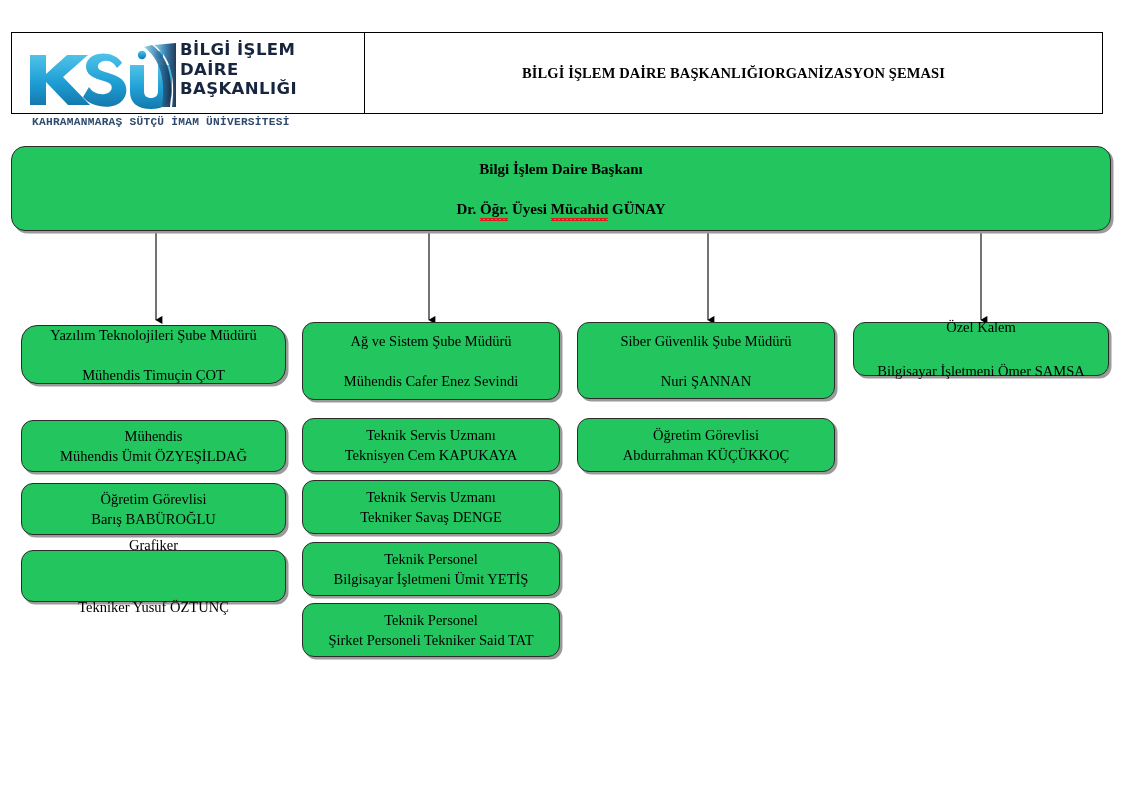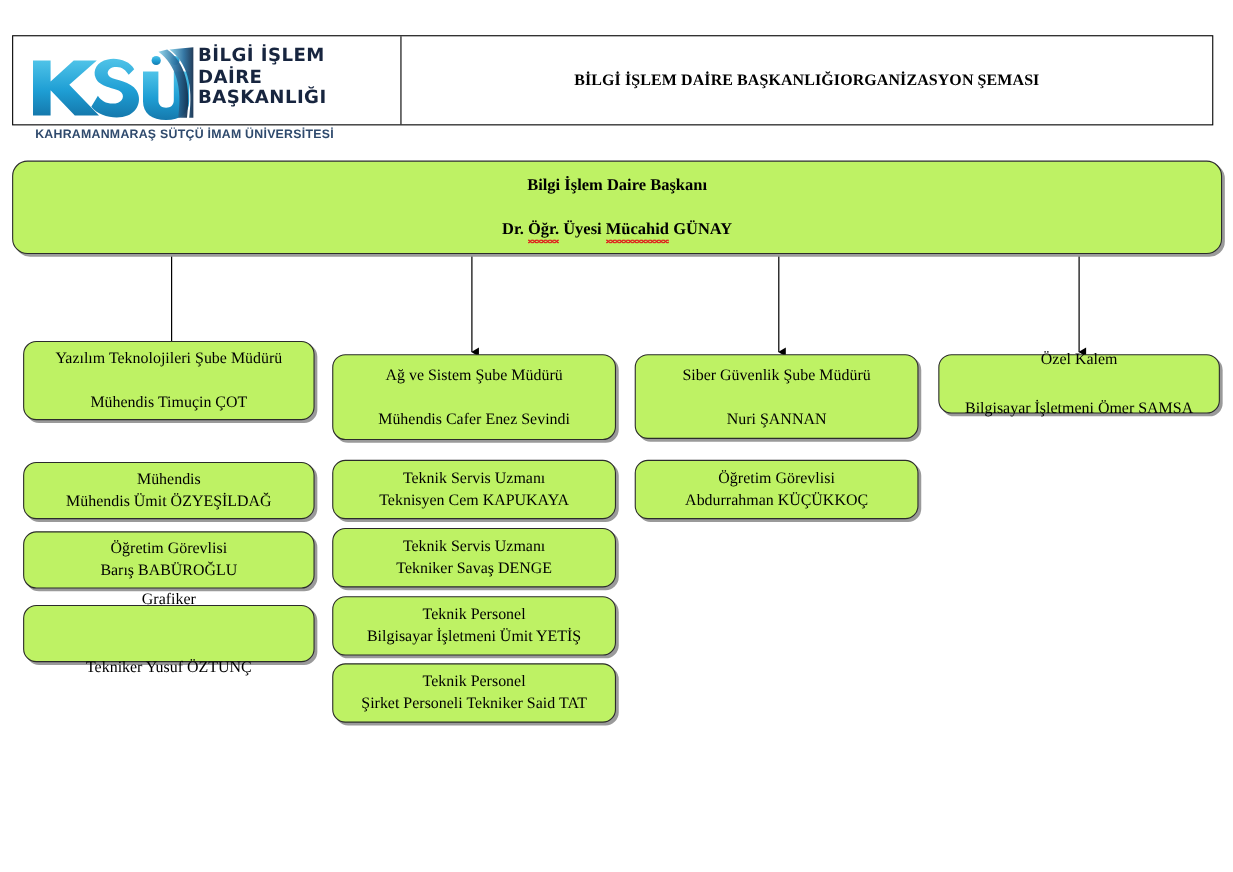--- a/index.html
+++ b/index.html
@@ -55,35 +55,35 @@
     color:#17253f;
     font-size:16.5px;
     line-height:19.5px;
     letter-spacing:.4px;
   }
   .logo-baseline{
     position:absolute;left:22px;top:86px;width:300px;height:0;
   }
   .logo-uni{
     position:absolute;left:20px;top:83px;
-    font-family:Liberation Sans, sans-serif;
+    font-family:Liberation Mono, monospace;
     font-weight:bold;
     color:#2f4a6d;
     font-size:11.2px;
     letter-spacing:.25px;
     white-space:nowrap;
   }
 
   
   .node{
     position:absolute;
     box-sizing:border-box;
     border:1px solid #2b2b2b;
     border-radius:12px;
-    background:#bef264;
+    background:#22c55e;
     box-shadow:2.5px 2.5px 0 0 #9a9a9a;
     display:flex;flex-direction:column;
     align-items:center;justify-content:center;
     text-align:center;
     font-size:14.5px;
     line-height:18px;
     padding:2px 8px;
   }
   .node.root{
     border-radius:14px;
@@ -184,21 +184,21 @@
     <line x1="429" y1="231" x2="429" y2="320" stroke="#000" stroke-width="1.1" marker-end="url(#arrow)"></line>
     <line x1="708" y1="231" x2="708" y2="320" stroke="#000" stroke-width="1.1" marker-end="url(#arrow)"></line>
     <line x1="981" y1="231" x2="981" y2="320" stroke="#000" stroke-width="1.1" marker-end="url(#arrow)"></line>
   </svg>
 
   <div class="node root spaced" style="left:11px;top:146px;width:1100px;height:85px;">
     <span class="ln">Bilgi İşlem Daire Başkanı</span>
     <span class="ln"><span>Dr. </span><span class="squiggle">Öğr.</span><span> Üyesi </span><span class="squiggle">Mücahid</span><span> GÜNAY</span></span>
   </div>
 
-  <div class="node spaced" style="left:21px;top:310px;width:265px;height:72px;">
+  <div class="node spaced" style="left:21px;top:325px;width:265px;height:59px;border-radius:16px;">
     <span class="ln">Yazılım Teknolojileri Şube Müdürü</span>
     <span class="ln">Mühendis Timuçin ÇOT</span>
   </div>
 
   <div class="node tight" style="left:21px;top:420px;width:265px;height:52px;">
     <span class="ln">Mühendis</span>
     <span class="ln">Mühendis Ümit ÖZYEŞİLDAĞ</span>
   </div>
 
   <div class="node tight" style="left:21px;top:483px;width:265px;height:52px;">

